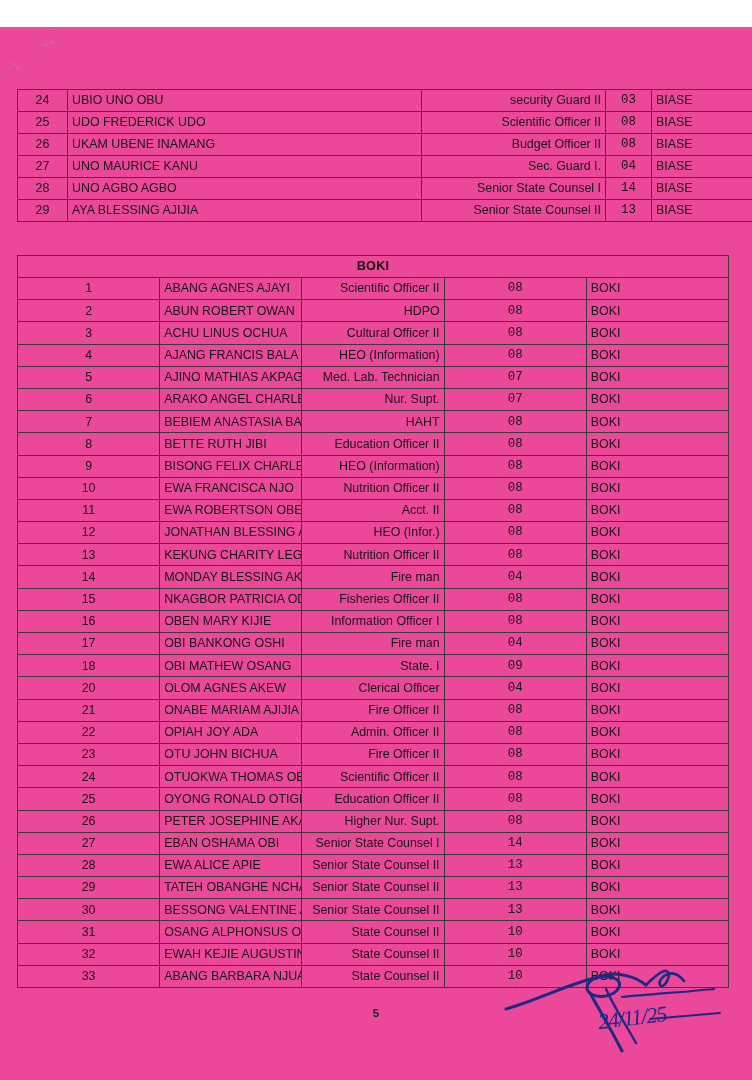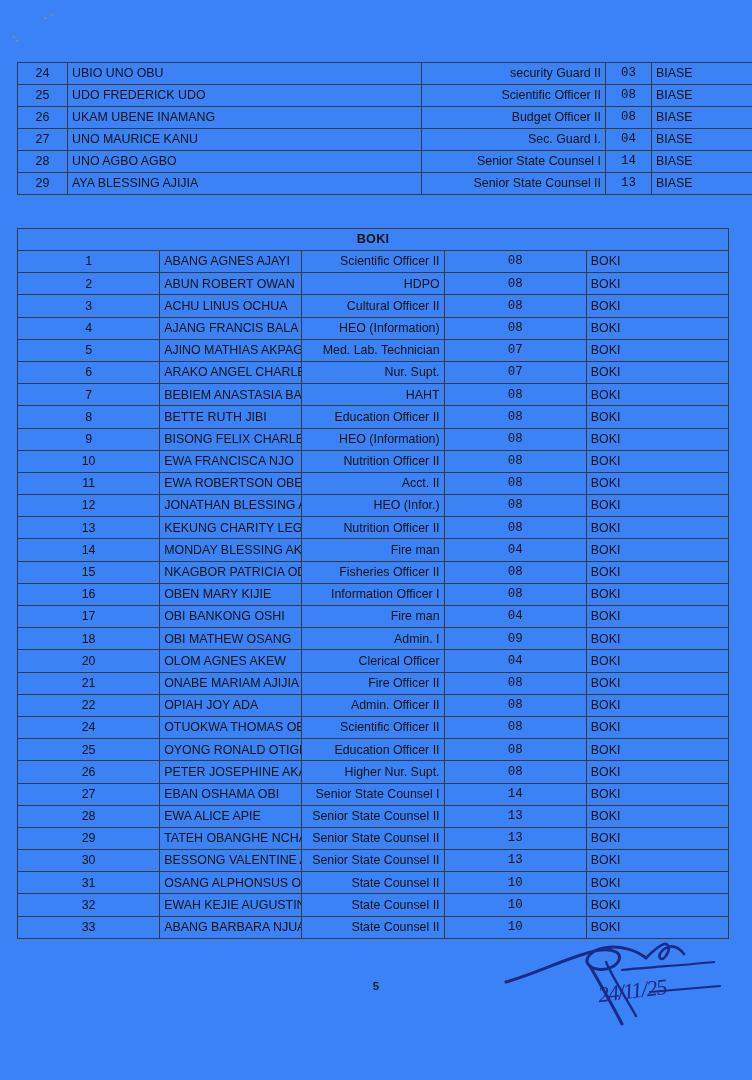--- a/index.html
+++ b/index.html
@@ -12,21 +12,22 @@
     height: 1080px;
     position: relative;
     overflow: hidden;
     font-family: "Liberation Sans", sans-serif;
     background: #fdfdfd;
   }
 
   .page {
     position: absolute;
     inset: 0;
-    background: #3b82f6;
+    background: #ec4899;
+    margin-top: 27px;
   }
 
   
   .speckle {
     position: absolute;
     background: #9a9a9a;
     border-radius: 50%;
     opacity: .55;
   }
   .sp1 { left: 44px; top: 17px; width: 3px; height: 2px; transform: rotate(25deg); }
@@ -293,21 +294,21 @@
         <tr>
           <td class="col-sn">17</td>
           <td class="col-name">OBI BANKONG OSHI</td>
           <td class="col-desg">Fire man</td>
           <td class="col-gl">04</td>
           <td class="col-lga">BOKI</td>
         </tr>
         <tr>
           <td class="col-sn">18</td>
           <td class="col-name">OBI MATHEW OSANG</td>
-          <td class="col-desg">Admin. I</td>
+          <td class="col-desg">State. I</td>
           <td class="col-gl">09</td>
           <td class="col-lga">BOKI</td>
         </tr>
         <tr>
           <td class="col-sn">20</td>
           <td class="col-name">OLOM AGNES AKEW</td>
           <td class="col-desg">Clerical Officer</td>
           <td class="col-gl">04</td>
           <td class="col-lga">BOKI</td>
         </tr>
@@ -315,20 +316,27 @@
           <td class="col-sn">21</td>
           <td class="col-name">ONABE MARIAM AJIJIA</td>
           <td class="col-desg">Fire Officer II</td>
           <td class="col-gl">08</td>
           <td class="col-lga">BOKI</td>
         </tr>
         <tr>
           <td class="col-sn">22</td>
           <td class="col-name">OPIAH JOY ADA</td>
           <td class="col-desg">Admin. Officer II</td>
+          <td class="col-gl">08</td>
+          <td class="col-lga">BOKI</td>
+        </tr>
+        <tr>
+          <td class="col-sn">23</td>
+          <td class="col-name">OTU  JOHN BICHUA</td>
+          <td class="col-desg">Fire Officer II</td>
           <td class="col-gl">08</td>
           <td class="col-lga">BOKI</td>
         </tr>
         <tr>
           <td class="col-sn">24</td>
           <td class="col-name">OTUOKWA THOMAS OBI</td>
           <td class="col-desg">Scientific Officer II</td>
           <td class="col-gl">08</td>
           <td class="col-lga">BOKI</td>
         </tr>

